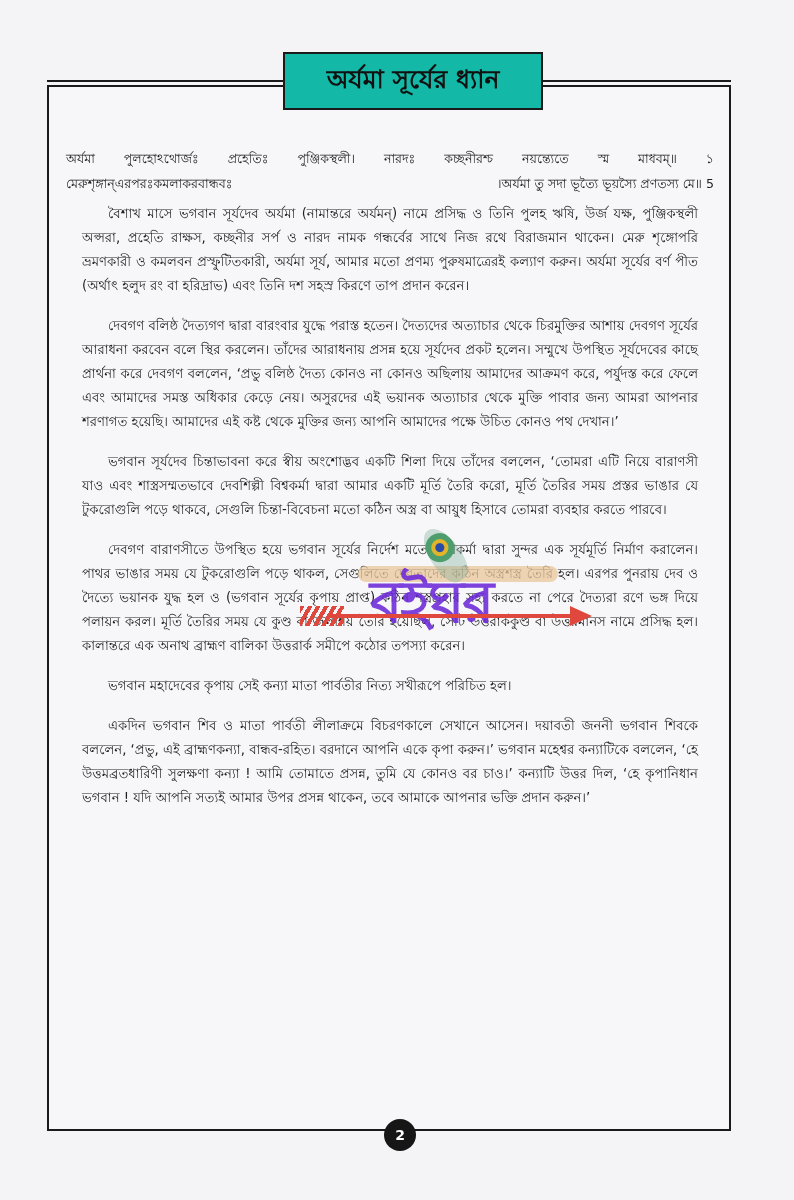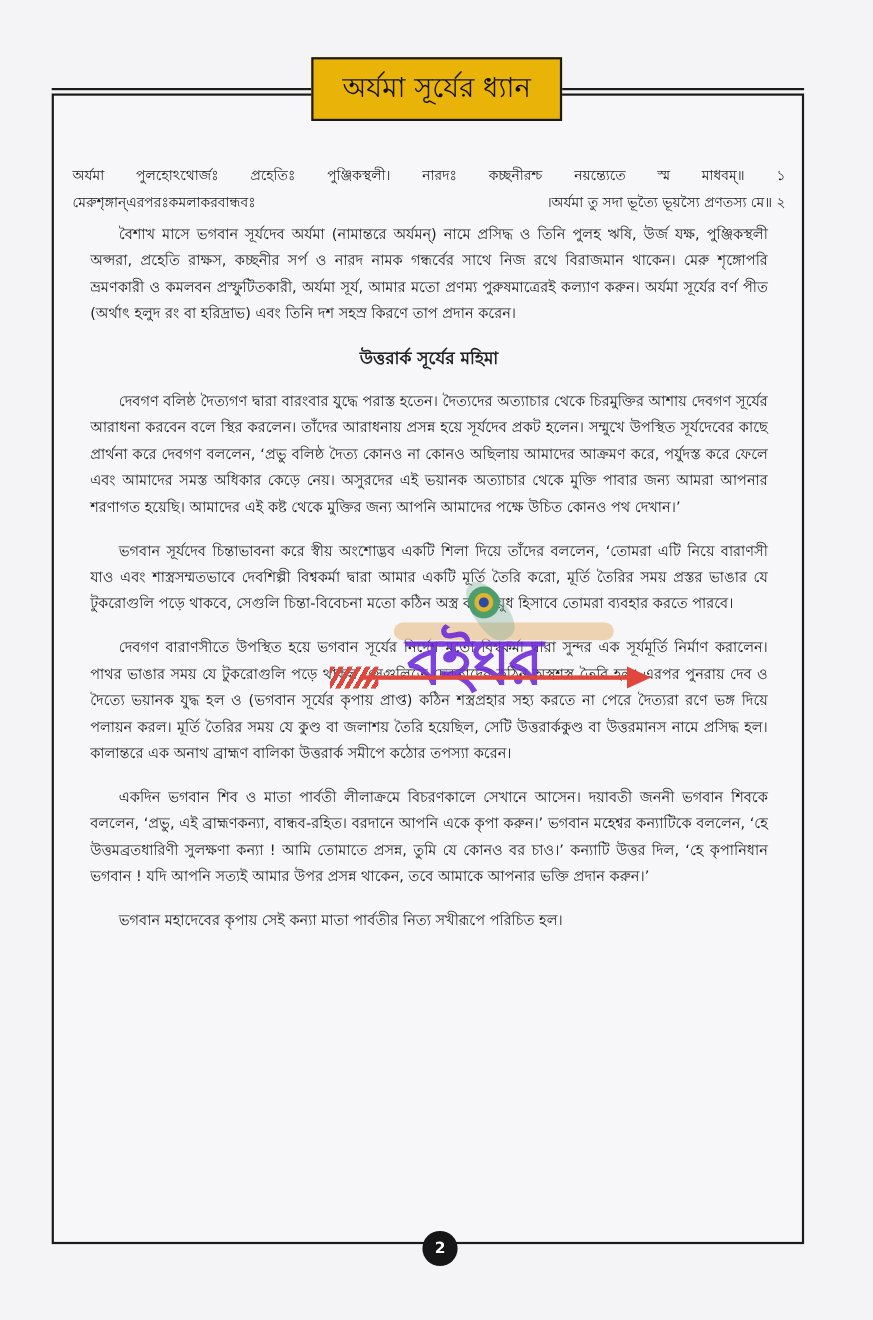--- a/index.html
+++ b/index.html
@@ -5,24 +5,24 @@
   html, body { margin:0; padding:0; }
   body {
     width:794px; height:1200px; background:#f4f4f6; position:relative; overflow:hidden;
     font-family:"DejaVu Sans", "Liberation Sans", sans-serif; color:#1e1e1e;
   }
   .frame {
     position:absolute; left:47px; top:85px; width:684px; height:1046px;
     border:2px solid #1a1a1a; box-sizing:border-box; background:#f7f7f9;
   }
   .title-box {
-    position:absolute; left:283px; top:52px; width:228px; height:58px;
-    border:2px solid #1a1a1a; background:#eab308; box-sizing:border-box;
+    position:absolute; left:283px; top:52px; width:260px; height:58px;
+    border:2px solid #1a1a1a; background:#14b8a6; box-sizing:border-box;
     display:flex; align-items:center; justify-content:center;
-    font-size:25px; font-weight:normal; color:#111; z-index:2;
+    font-size:25px; font-weight:bold; color:#111; z-index:2;
   }
   .title-line {
     position:absolute; top:80px; height:2px; background:#1a1a1a;
   }
   .content {
     position:absolute; left:66px; top:148px; width:648px;
     font-size:13.2px; line-height:24px; color:#222;
   }
   .verse { display:flex; justify-content:space-between; font-size:12.6px; line-height:24px; }
   .verse span { white-space:nowrap; }
@@ -69,36 +69,35 @@
 <div class="frame"></div>
 
 <div class="title-line" style="left:47px; width:236px;"></div>
 <div class="title-line" style="left:511px; width:220px;"></div>
 <div class="title-box">
   <span>অর্যমা সূর্যের ধ্যান</span>
 </div>
 
 <div class="content">
   <div class="verse">
-    <span style="white-space:normal; text-align:justify; text-align-last:justify; width:100%;">অর্যমা পুলহোঽথোর্জঃ প্রহেতিঃ পুঞ্জিকস্থলী। নারদঃ কচ্ছনীরশ্চ নয়ন্ত্যেতে স্ম মাধবম্॥ ১</span>
+    <span style="white-space:normal; text-align:justify; text-align-last:justify; width:100%;font-family:Liberation Mono, monospace;">অর্যমা পুলহোঽথোর্জঃ প্রহেতিঃ পুঞ্জিকস্থলী। নারদঃ কচ্ছনীরশ্চ নয়ন্ত্যেতে স্ম মাধবম্॥ ১</span>
   </div>
   <div class="verse">
     <span>মেরুশৃঙ্গান্এরপরঃকমলাকরবান্ধবঃ</span>
-    <span>।অর্যমা তু সদা ভূত্যৈ ভূয়স্যৈ প্রণতস্য মে॥ ২</span>
+    <span>।অর্যমা তু সদা ভূত্যৈ ভূয়স্যৈ প্রণতস্য মে॥ 5</span>
   </div>
 
   <p style="margin-top:6px;">বৈশাখ মাসে ভগবান সূর্যদেব অর্যমা (নামান্তরে অর্যমন্) নামে প্রসিদ্ধ ও তিনি পুলহ ঋষি, উর্জ যক্ষ, পুঞ্জিকস্থলী অপ্সরা, প্রহেতি রাক্ষস, কচ্ছনীর সর্প ও নারদ নামক গন্ধর্বের সাথে নিজ রথে বিরাজমান থাকেন। মেরু শৃঙ্গোপরি ভ্রমণকারী ও কমলবন প্রস্ফুটিতকারী, অর্যমা সূর্য, আমার মতো প্রণম্য পুরুষমাত্রেরই কল্যাণ করুন। অর্যমা সূর্যের বর্ণ পীত (অর্থাৎ হলুদ রং বা হরিদ্রাভ) এবং তিনি দশ সহস্র কিরণে তাপ প্রদান করেন।</p>
 
-  <div class="sub-heading">উত্তরার্ক সূর্যের মহিমা</div>
 
   <p>দেবগণ বলিষ্ঠ দৈত্যগণ দ্বারা বারংবার যুদ্ধে পরাস্ত হতেন। দৈত্যদের অত্যাচার থেকে চিরমুক্তির আশায় দেবগণ সূর্যের আরাধনা করবেন বলে স্থির করলেন। তাঁদের আরাধনায় প্রসন্ন হয়ে সূর্যদেব প্রকট হলেন। সম্মুখে উপস্থিত সূর্যদেবের কাছে প্রার্থনা করে দেবগণ বললেন, ‘প্রভু বলিষ্ঠ দৈত্য কোনও না কোনও অছিলায় আমাদের আক্রমণ করে, পর্যুদস্ত করে ফেলে এবং আমাদের সমস্ত অধিকার কেড়ে নেয়। অসুরদের এই ভয়ানক অত্যাচার থেকে মুক্তি পাবার জন্য আমরা আপনার শরণাগত হয়েছি। আমাদের এই কষ্ট থেকে মুক্তির জন্য আপনি আমাদের পক্ষে উচিত কোনও পথ দেখান।’</p>
   <p>ভগবান সূর্যদেব চিন্তাভাবনা করে স্বীয় অংশোদ্ভব একটি শিলা দিয়ে তাঁদের বললেন, ‘তোমরা এটি নিয়ে বারাণসী যাও এবং শাস্ত্রসম্মতভাবে দেবশিল্পী বিশ্বকর্মা দ্বারা আমার একটি মূর্তি তৈরি করো, মূর্তি তৈরির সময় প্রস্তর ভাঙার যে টুকরোগুলি পড়ে থাকবে, সেগুলি চিন্তা-বিবেচনা মতো কঠিন অস্ত্র বা আয়ুধ হিসাবে তোমরা ব্যবহার করতে পারবে।</p>
   <p>দেবগণ বারাণসীতে উপস্থিত হয়ে ভগবান সূর্যের নির্দেশ মতো বিশ্বকর্মা দ্বারা সুন্দর এক সূর্যমূর্তি নির্মাণ করালেন। পাথর ভাঙার সময় যে টুকরোগুলি পড়ে থাকল, সেগুলিতে দেবতাদের কঠিন অস্ত্রশস্ত্র তৈরি হল। এরপর পুনরায় দেব ও দৈত্যে ভয়ানক যুদ্ধ হল ও (ভগবান সূর্যের কৃপায় প্রাপ্ত) কঠিন শস্ত্রপ্রহার সহ্য করতে না পেরে দৈত্যরা রণে ভঙ্গ দিয়ে পলায়ন করল। মূর্তি তৈরির সময় যে কুণ্ড বা জলাশয় তৈরি হয়েছিল, সেটি উত্তরার্ককুণ্ড বা উত্তরমানস নামে প্রসিদ্ধ হল। কালান্তরে এক অনাথ ব্রাহ্মণ বালিকা উত্তরার্ক সমীপে কঠোর তপস্যা করেন।</p>
+  <p>ভগবান মহাদেবের কৃপায় সেই কন্যা মাতা পার্বতীর নিত্য সখীরূপে পরিচিত হল।</p>
   <p>একদিন ভগবান শিব ও মাতা পার্বতী লীলাক্রমে বিচরণকালে সেখানে আসেন। দয়াবতী জননী ভগবান শিবকে বললেন, ‘প্রভু, এই ব্রাহ্মণকন্যা, বান্ধব-রহিত। বরদানে আপনি একে কৃপা করুন।’ ভগবান মহেশ্বর কন্যাটিকে বললেন, ‘হে উত্তমব্রতধারিণী সুলক্ষণা কন্যা ! আমি তোমাতে প্রসন্ন, তুমি যে কোনও বর চাও।’ কন্যাটি উত্তর দিল, ‘হে কৃপানিধান ভগবান ! যদি আপনি সত্যই আমার উপর প্রসন্ন থাকেন, তবে আমাকে আপনার ভক্তি প্রদান করুন।’</p>
-  <p>ভগবান মহাদেবের কৃপায় সেই কন্যা মাতা পার্বতীর নিত্য সখীরূপে পরিচিত হল।</p>
 </div>
 
 <div class="watermark">
   <div class="wm-scroll"></div>
   <div class="wm-feather"></div>
   <div class="wm-text">বইঘর</div>
   <div class="wm-fletch"></div>
   <div class="wm-arrow"></div>
   <div class="wm-arrow-head"></div>
 </div>

